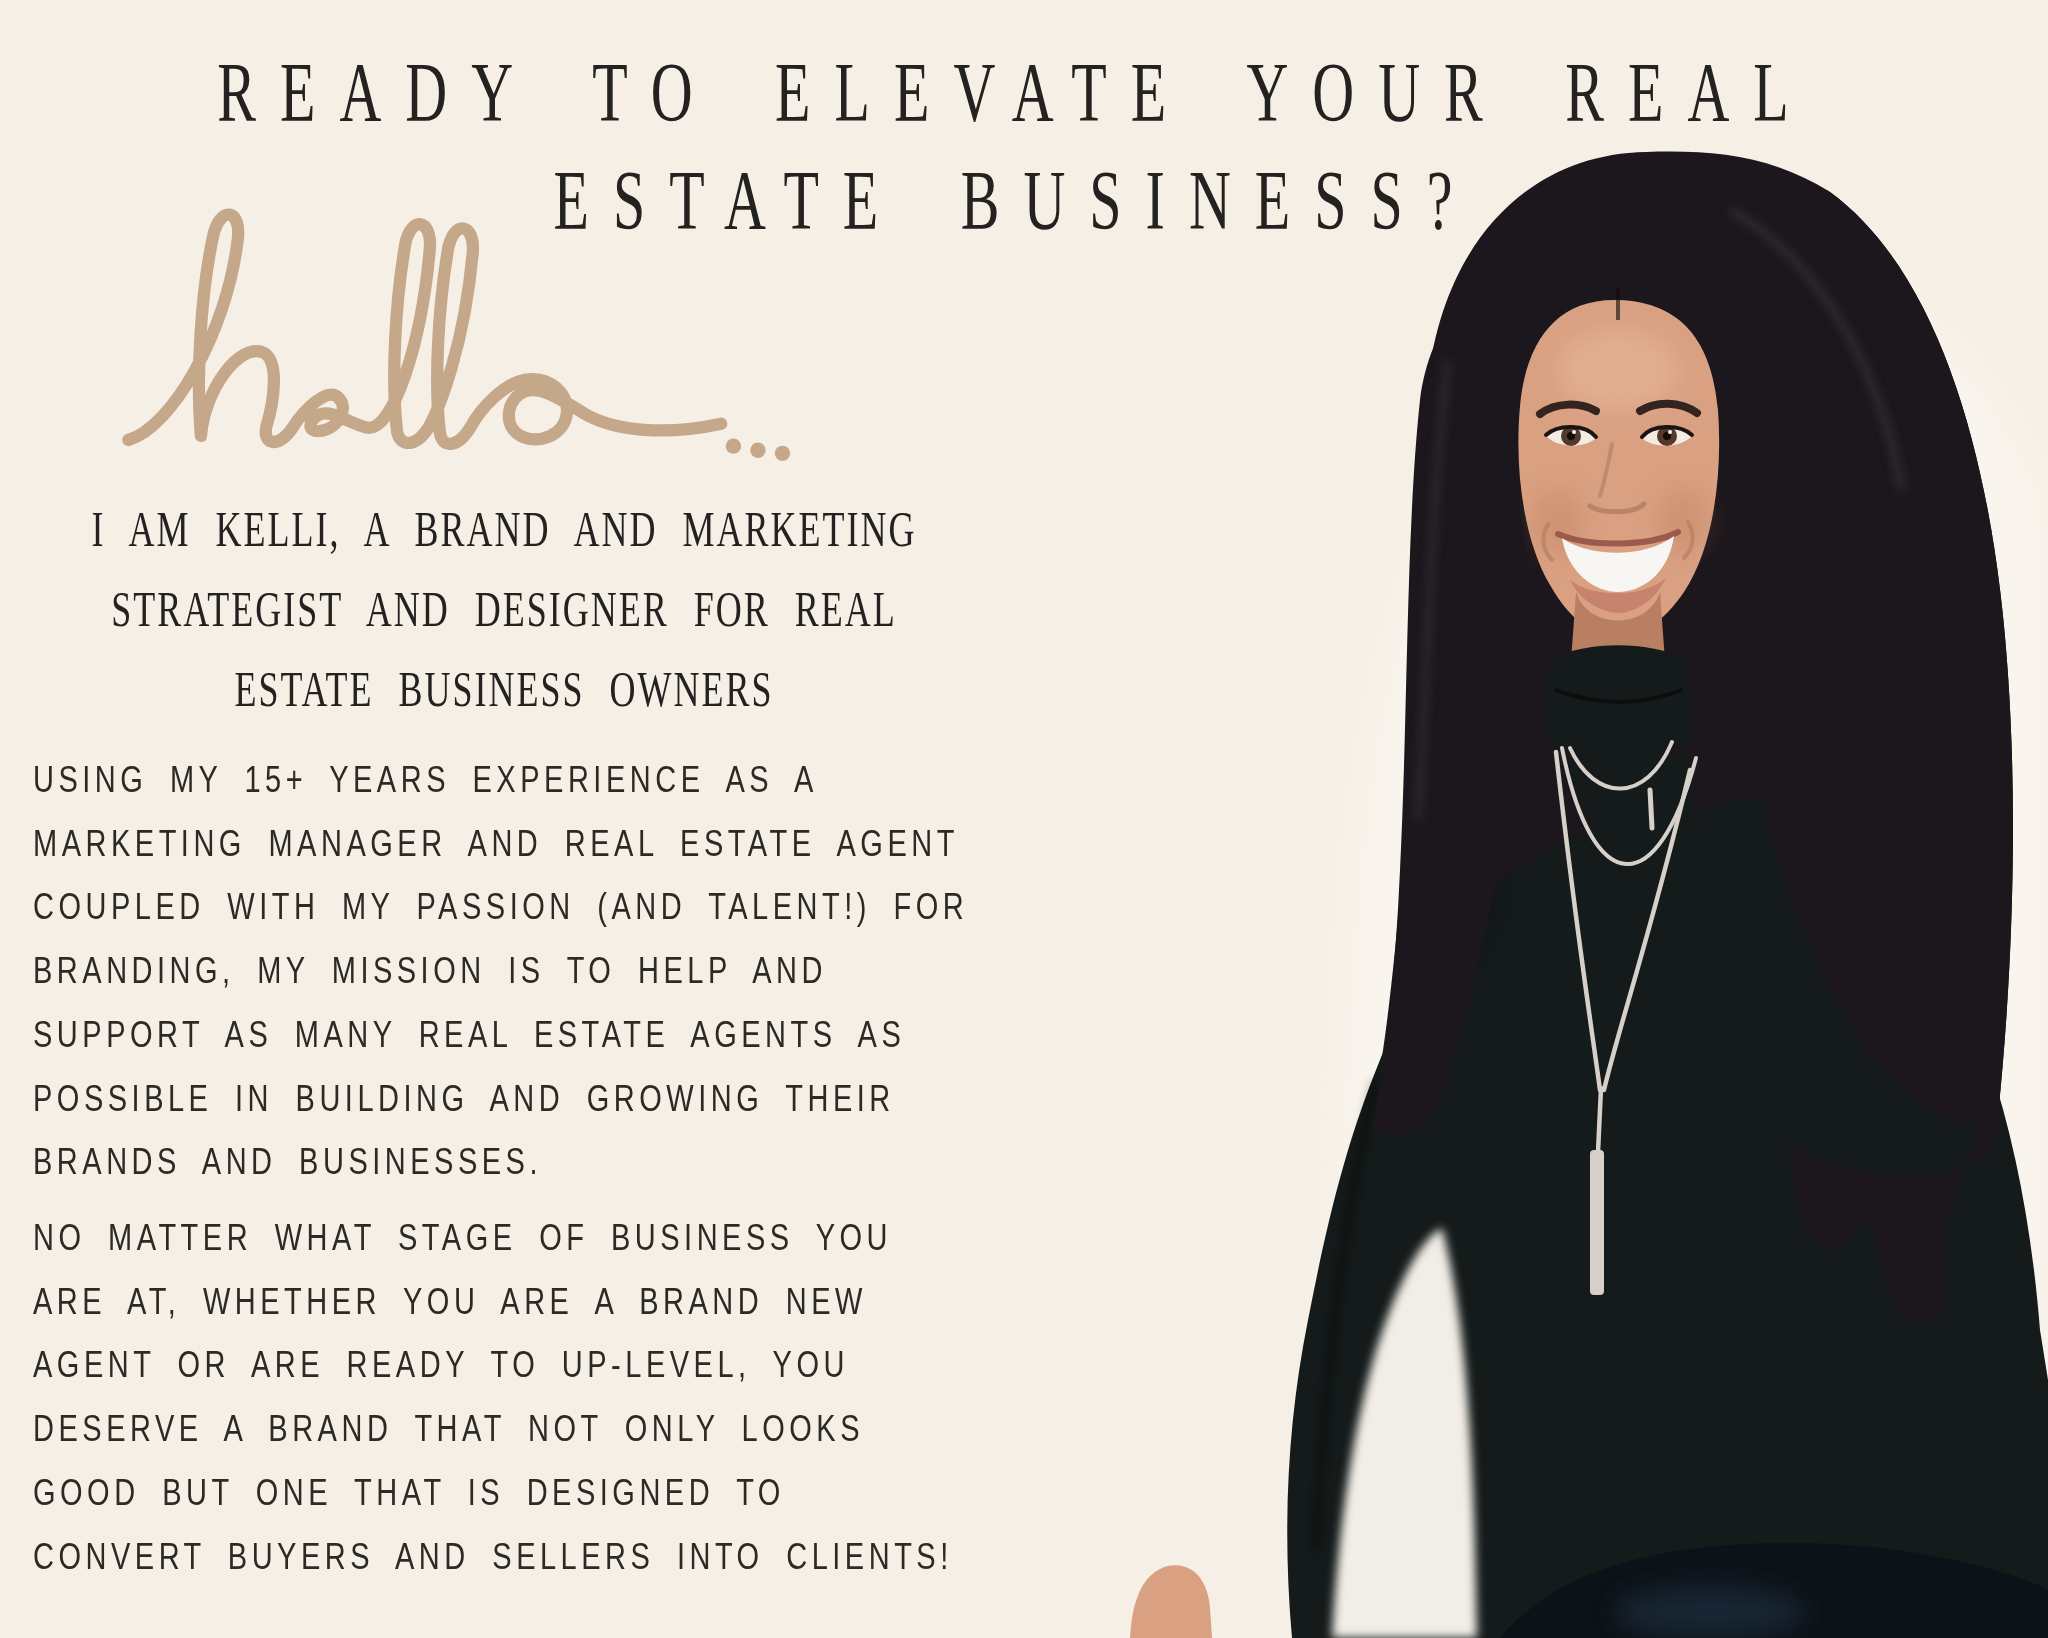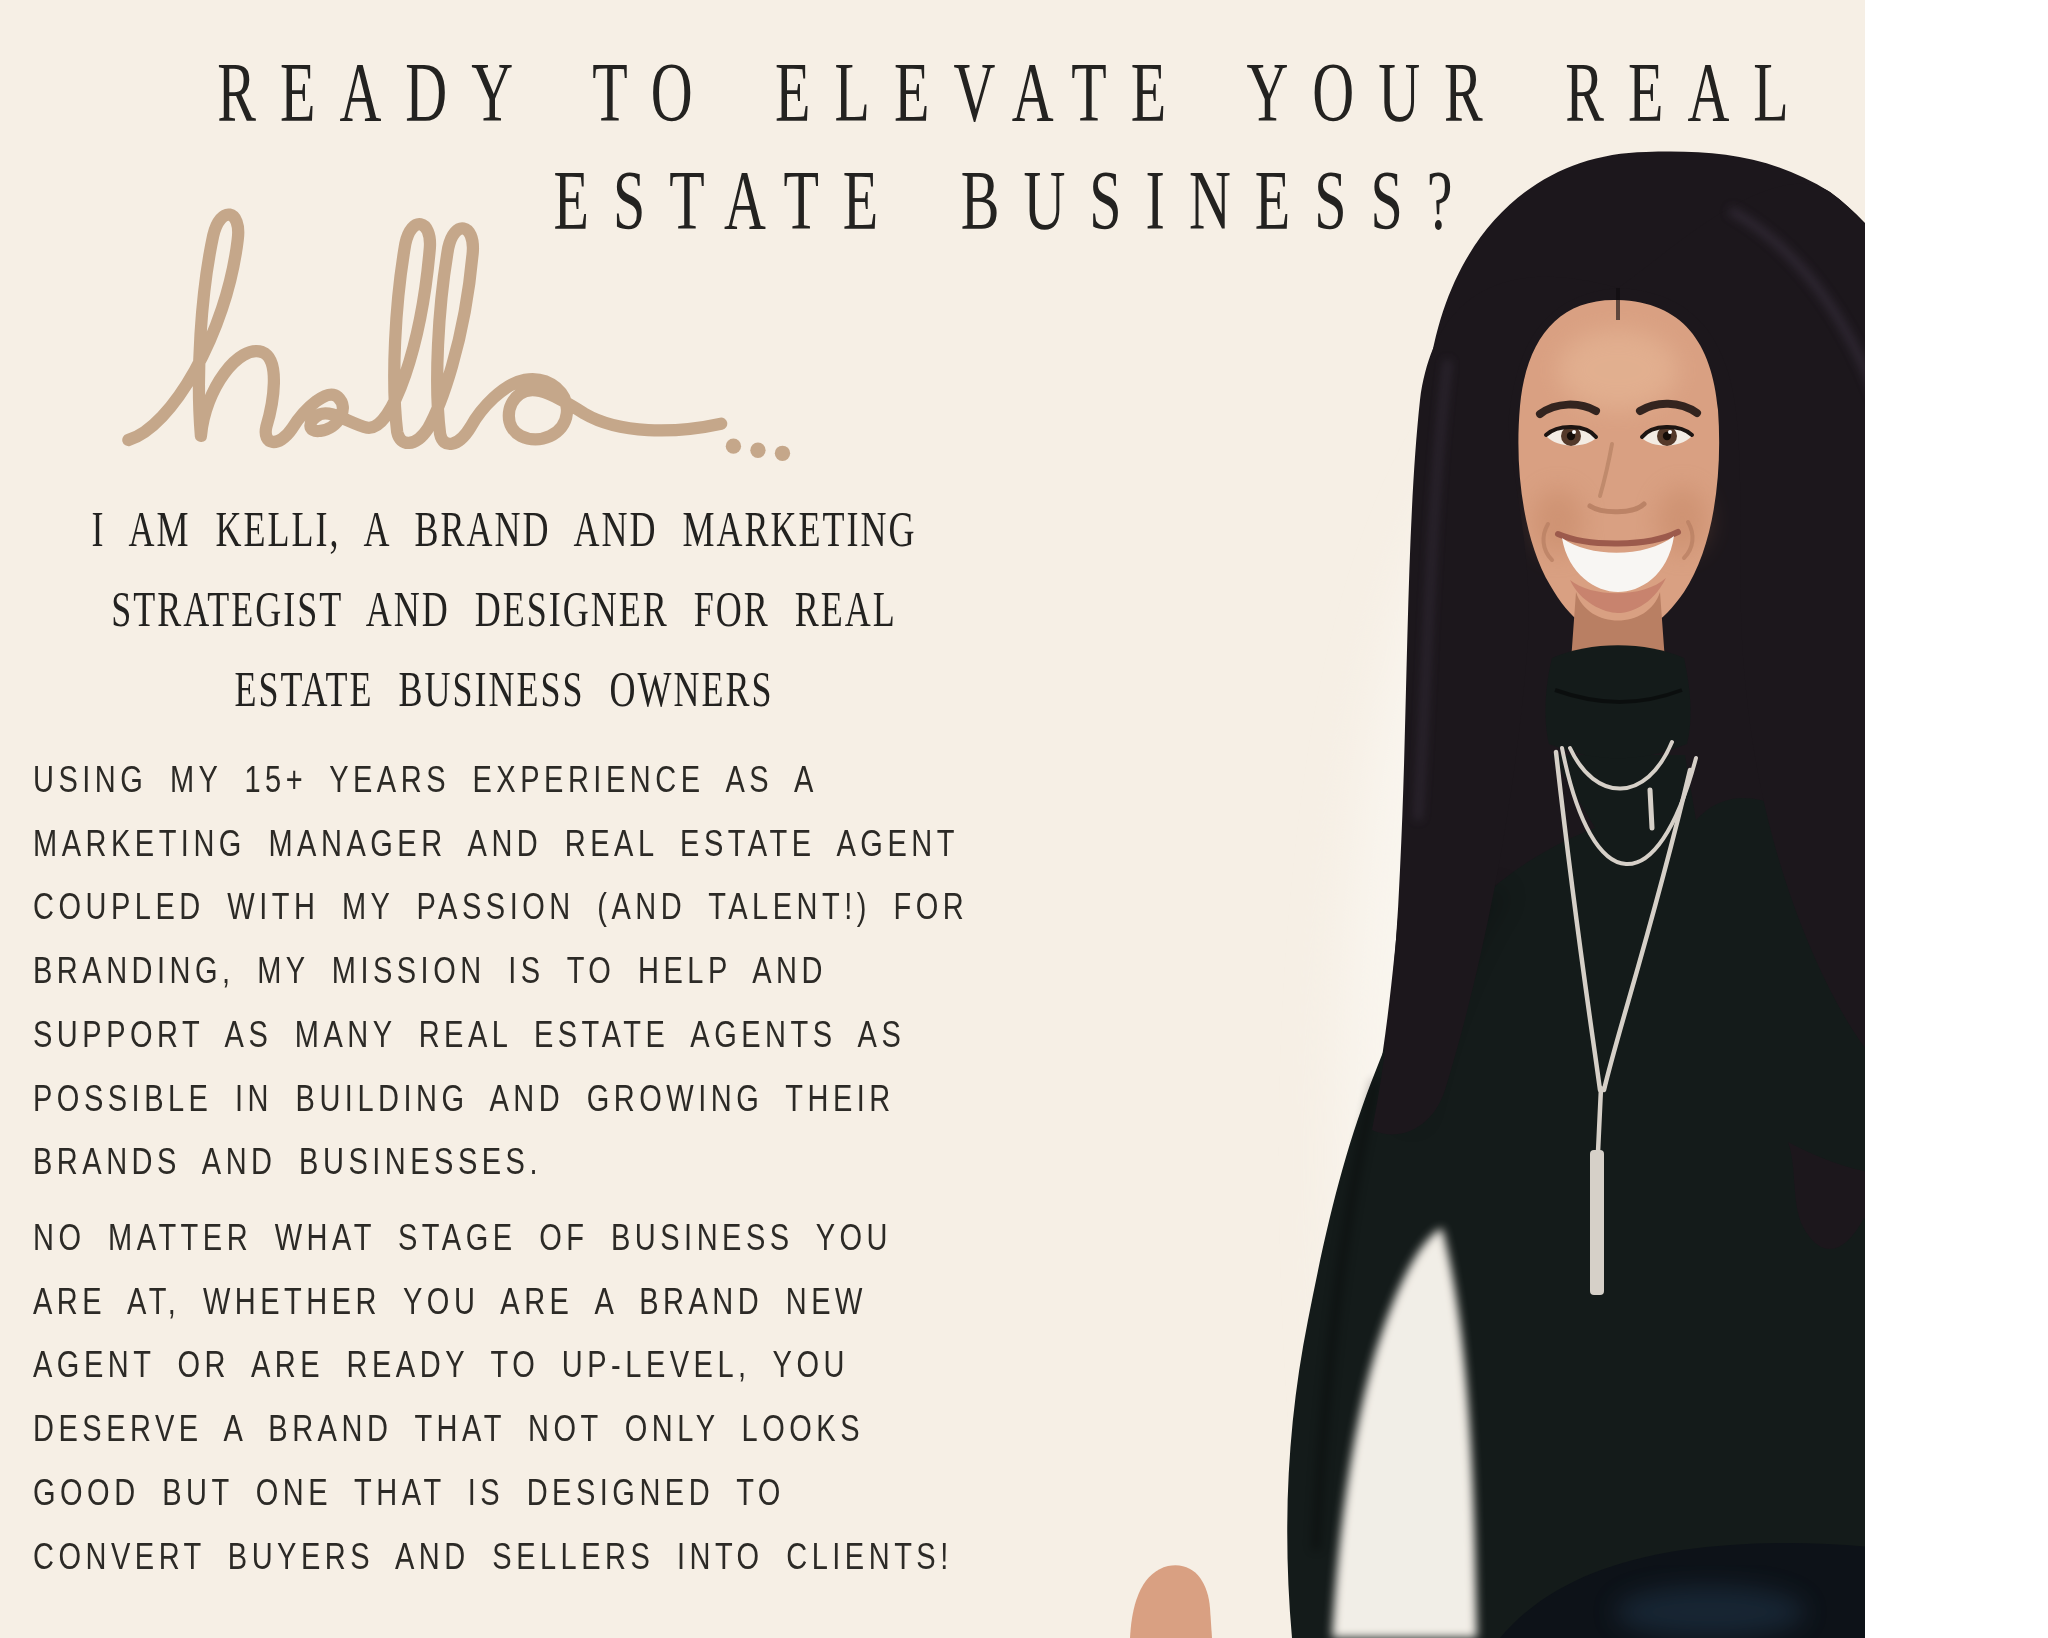--- a/index.html
+++ b/index.html
@@ -1,18 +1,18 @@
 <!DOCTYPE html>
 <html><head>
 <meta charset="utf-8">
 <style>
   html,body{margin:0;padding:0;}
   body{font-family:"Liberation Sans","DejaVu Sans",sans-serif;}
   #stage{
-    position:relative;width:1865px;height:1638px;overflow:hidden;
+    position:relative;width:2048px;height:1638px;overflow:hidden;
     background:#f6efe5;
   }
   .abs{position:absolute;}
   
   #headline{
     top:40px;left:0;width:2030px;text-align:center;z-index:3;
     font-family:"Liberation Serif","DejaVu Serif",serif;
     font-size:58px;letter-spacing:24px;word-spacing:20px;line-height:74px;
     color:#232220;transform:scaleY(1.45);transform-origin:top center;
     font-weight:400;

